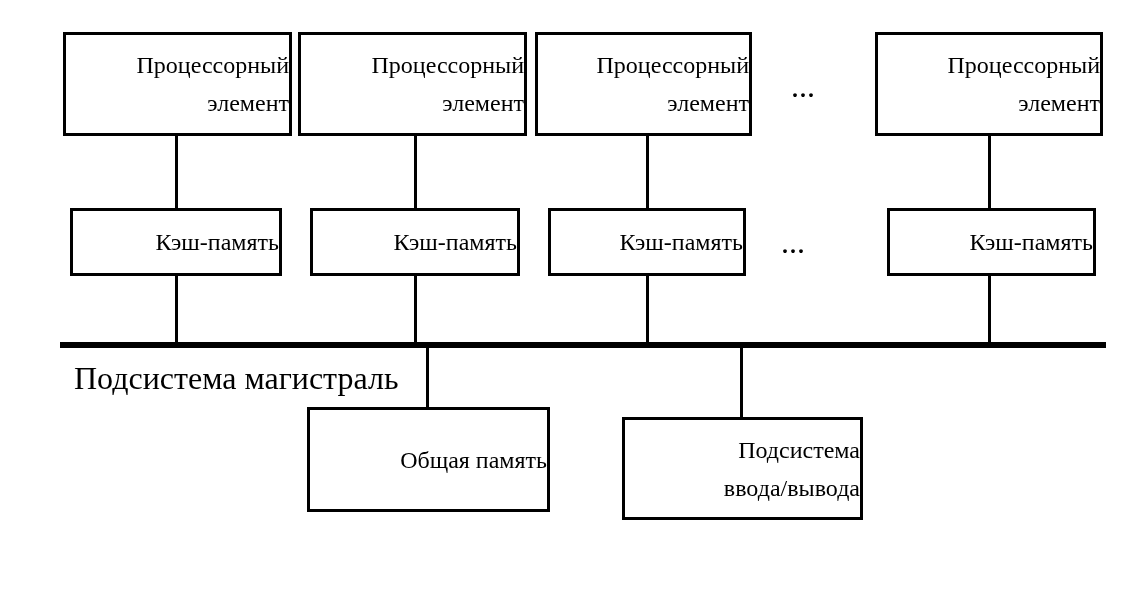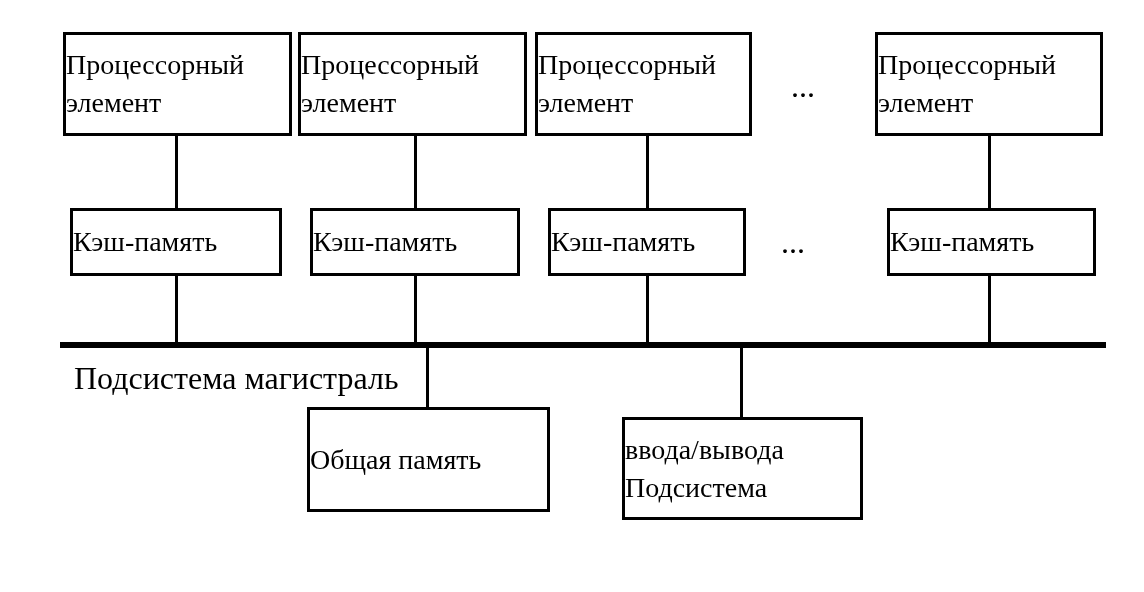--- a/index.html
+++ b/index.html
@@ -16,24 +16,24 @@
     color: #000000;
     overflow: hidden;
   }
   .box {
     position: absolute;
     box-sizing: border-box;
     border: 3px solid #000000;
     background: #ffffff;
     display: flex;
     flex-direction: column;
-    align-items: flex-start;
+    align-items: flex-end;
     justify-content: center;
     text-align: center;
-    font-size: 28px;
+    font-size: 24px;
     line-height: 38px;
     white-space: nowrap;
   }
   .vline {
     position: absolute;
     width: 3px;
     background: #000000;
   }
   .bus {
     position: absolute;
@@ -115,17 +115,17 @@
   <div class="bus" style="left:60px; top:342px; width:1046px;"></div>
   <div class="bus-label" style="left:74px; top:358px;">Подсистема магистраль</div>
 
   <div class="vline" style="left:426px; top:346px; height:71px;"></div>
   <div class="vline" style="left:740px; top:346px; height:71px;"></div>
 
   <div class="box mem">
     <div>Общая память</div>
   </div>
   <div class="box io">
+    <div>Подсистема</div>
     <div>ввода/вывода</div>
-    <div>Подсистема</div>
   </div>
 
 </div>
 
 </body></html>

